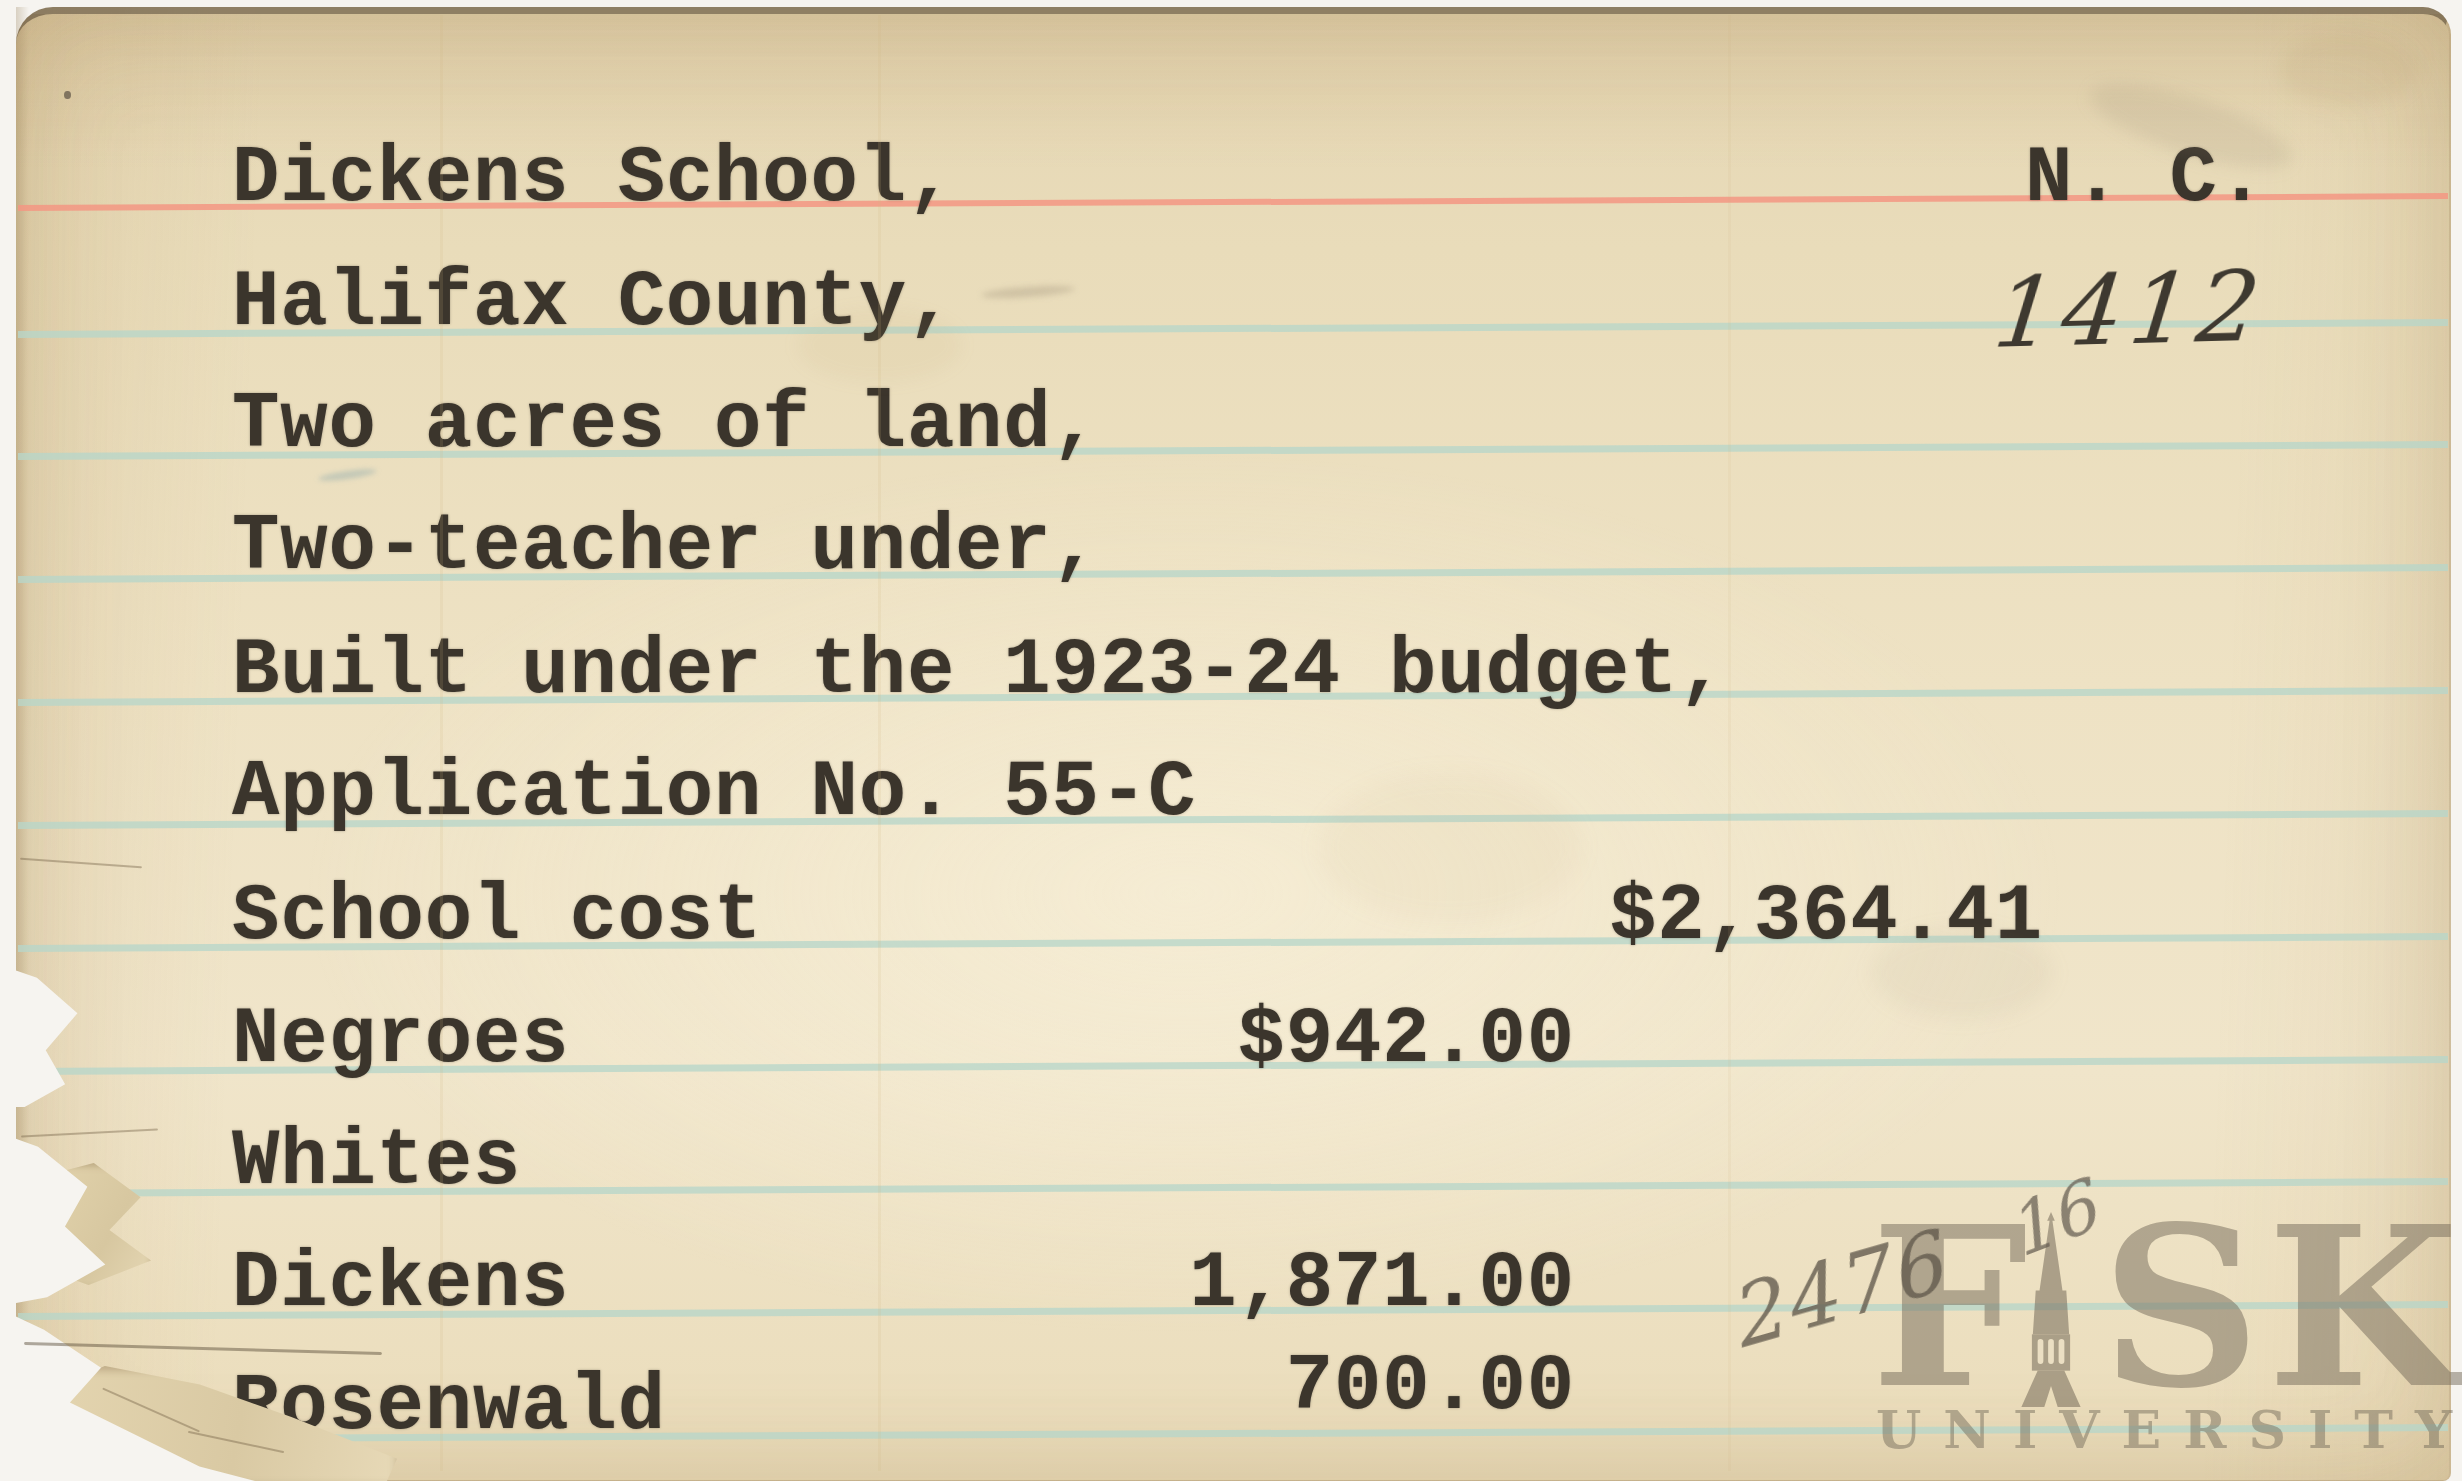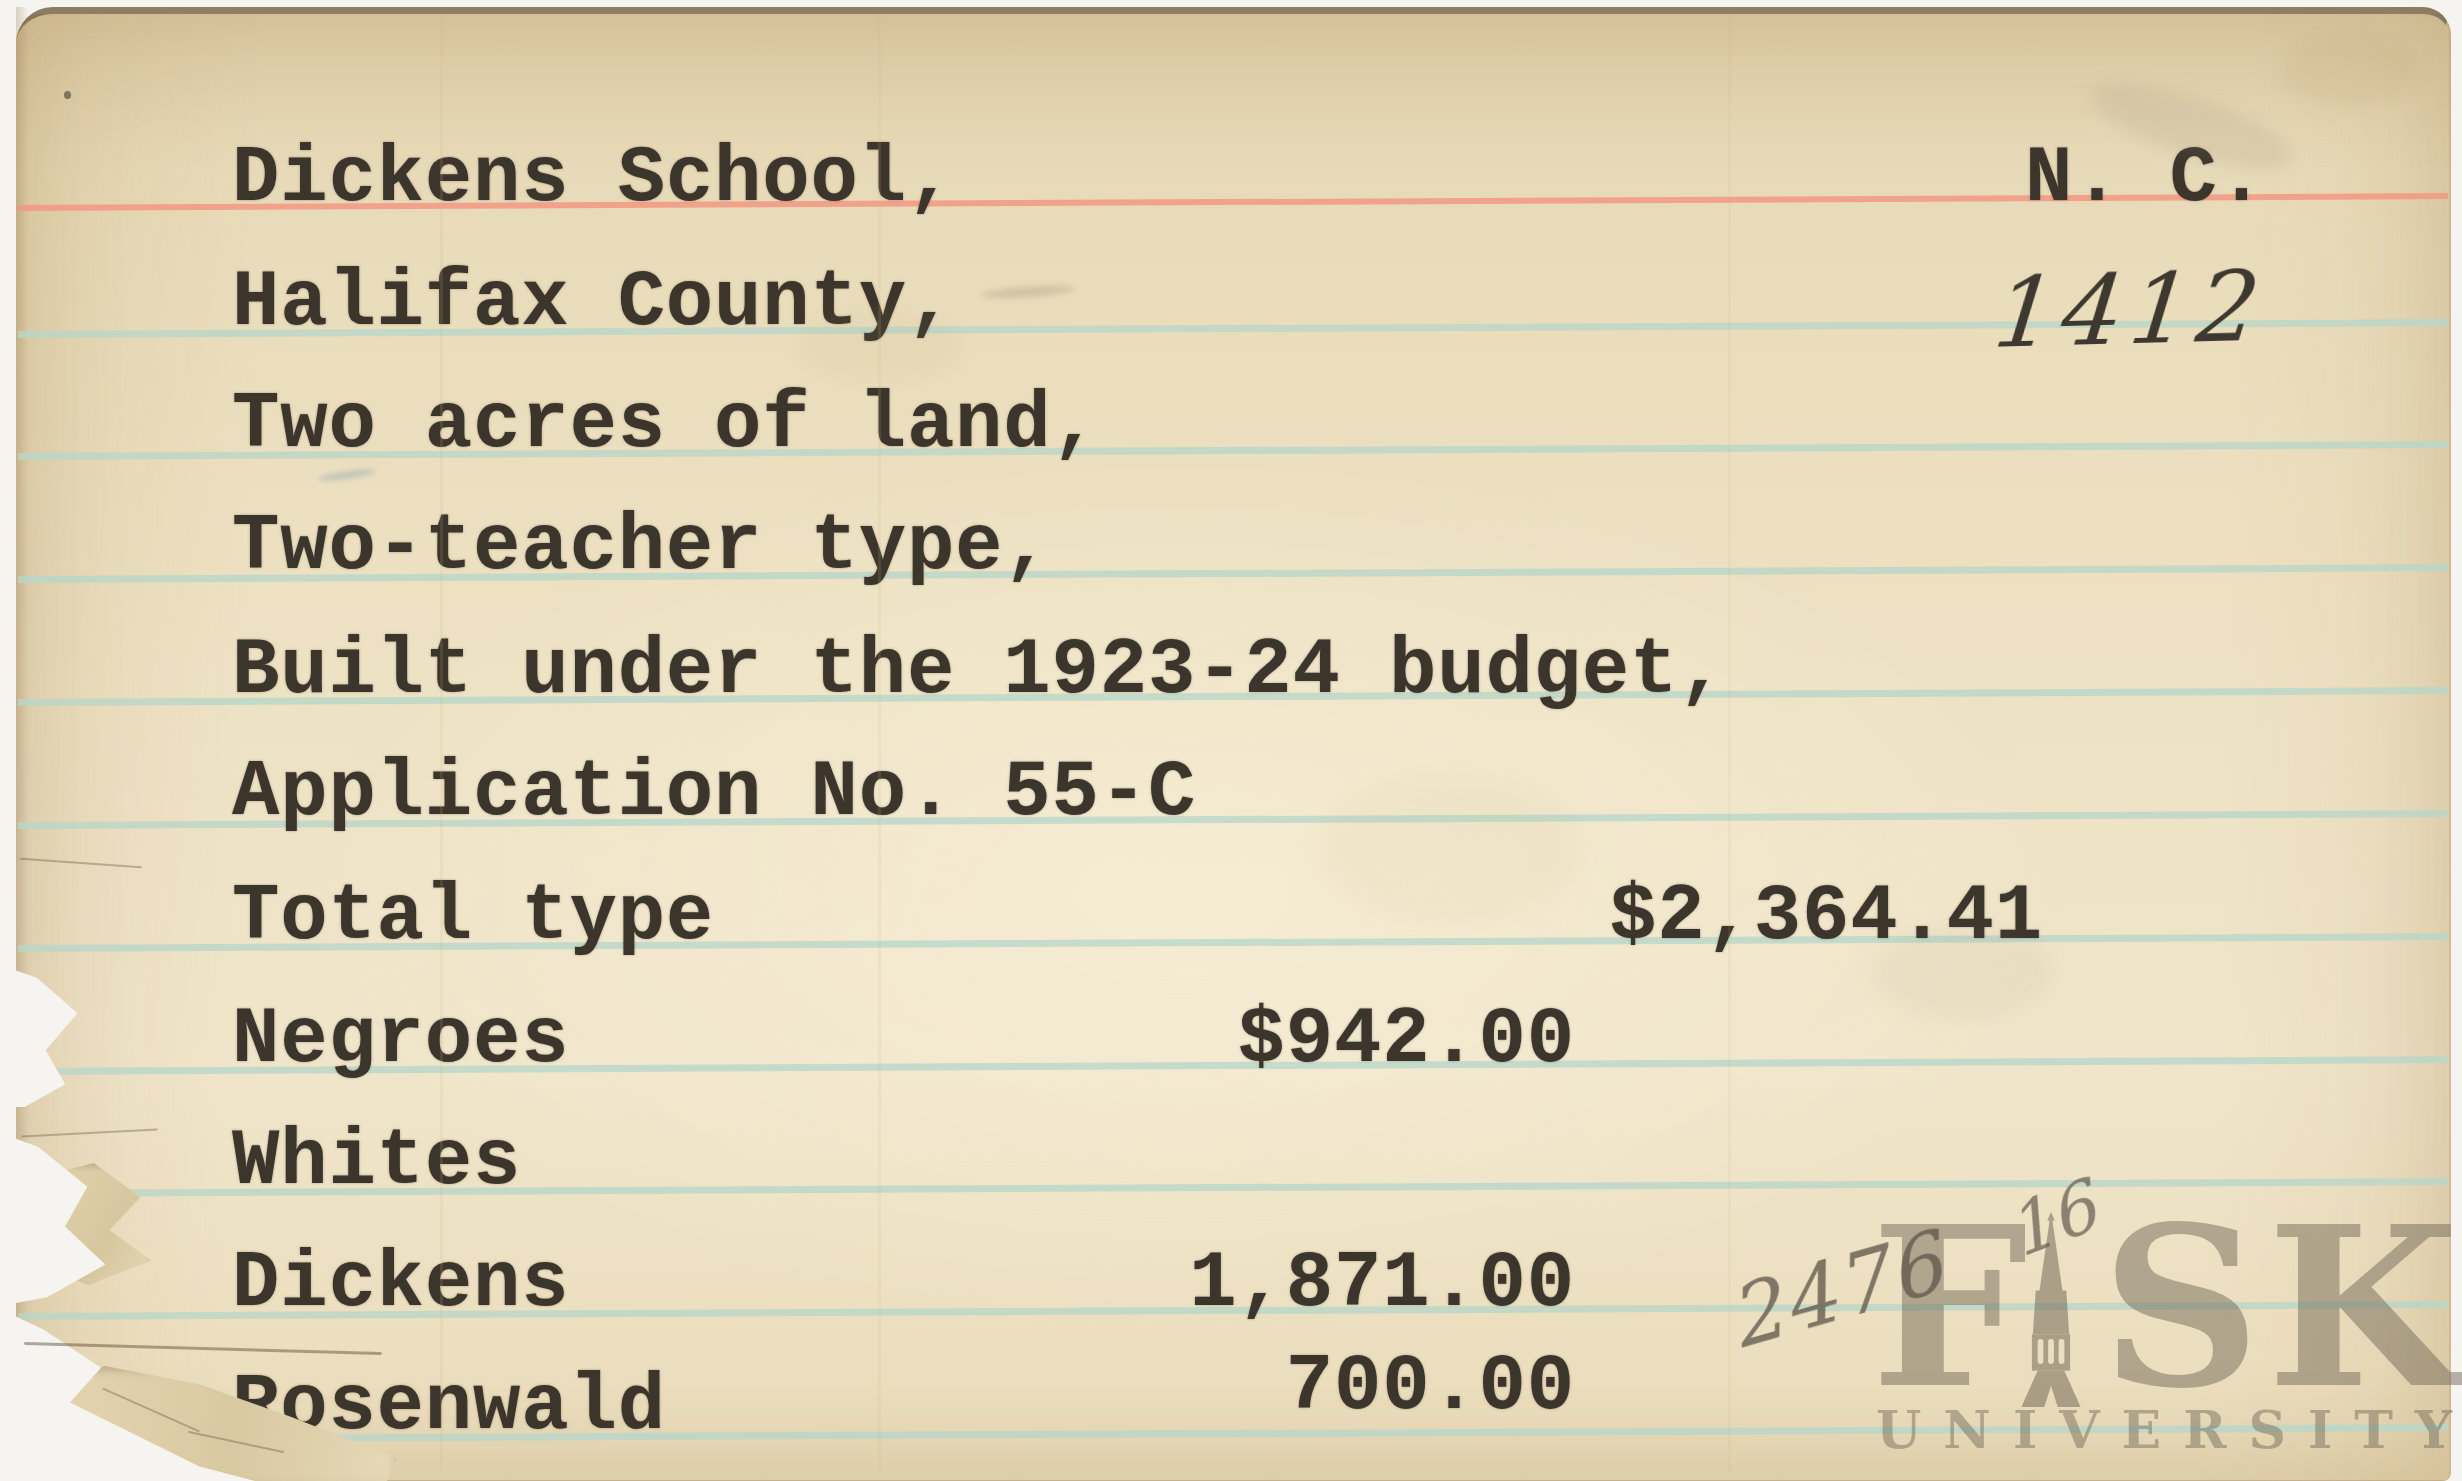--- a/index.html
+++ b/index.html
@@ -125,25 +125,25 @@
   <div class="wm-letter" style="left:2101px; top:1197px">SK</div>
   <div class="wm-sub" style="left:1876px; top:1404px">UNIVERSITY</div>
 
   <div class="tw" style="top:140px; left:2025px">N. C.</div>
   <div class="tw" style="top:140px">Dickens School,</div>
 
   <div class="hand card-number" style="left:1995px; top:254px">1412</div>
 
   <div class="tw" style="top:264px">Halifax County,</div>
   <div class="tw" style="top:386px">Two acres of land,</div>
-  <div class="tw" style="top:508px">Two-teacher type,</div>
+  <div class="tw" style="top:508px">Two-teacher under,</div>
   <div class="tw" style="top:632px">Built under the 1923-24 budget,</div>
   <div class="tw" style="top:754px">Application No. 55-C</div>
 
-  <div class="tw" style="top:878px">Total type</div>
+  <div class="tw" style="top:878px">School cost</div>
   <div class="tw amt" style="top:878px; right:419px">$2,364.41</div>
 
   <div class="tw" style="top:1001px">Negroes</div>
   <div class="tw amt" style="top:1001px; right:887px">$942.00</div>
 
   <div class="tw" style="top:1123px">Whites</div>
 
   <div class="tw" style="top:1245px">Dickens</div>
   <div class="tw amt" style="top:1245px; right:887px">1,871.00</div>
 

